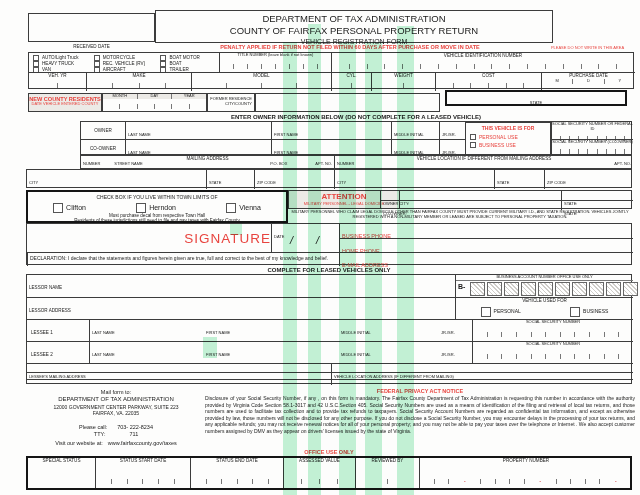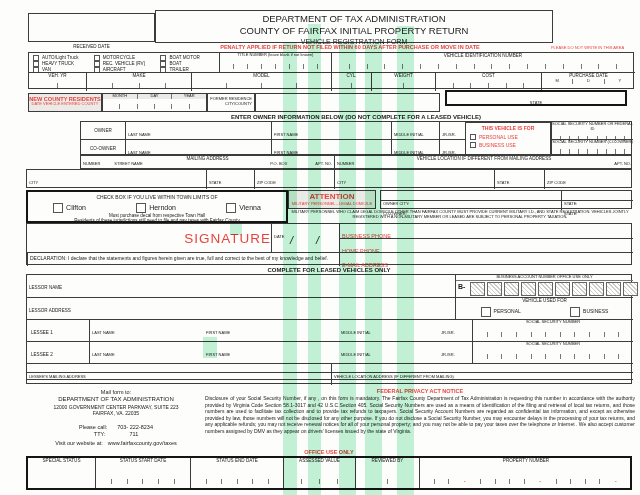--- a/index.html
+++ b/index.html
@@ -40,21 +40,21 @@
 </head>
 <body>
 
 <div class="page">
 
   <div class="abs b" style="left:28px;top:13px;width:127px;height:29px;"></div>
   <div class="abs f45 ctr" style="left:28px;top:44px;width:127px;">RECEIVED DATE</div>
 
   <div class="abs b ctr" style="left:155px;top:10px;width:398px;height:33px;padding-top:2px;">
     <div class="f95">DEPARTMENT OF TAX ADMINISTRATION</div>
-    <div class="f95">COUNTY OF FAIRFAX INITIAL PROPERTY RETURN</div>
+    <div class="f95">COUNTY OF FAIRFAX PERSONAL PROPERTY RETURN</div>
     <div class="f7">VEHICLE REGISTRATION FORM</div>
   </div>
   <div class="abs red bold f55 ctr" style="left:140px;top:44px;width:420px;">PENALTY APPLIED IF RETURN NOT FILED WITHIN 60 DAYS AFTER PURCHASE OR MOVE IN DATE</div>
   <div class="abs red f4 ctr" style="left:540px;top:46px;width:95px;">PLEASE DO NOT WRITE IN THIS AREA</div>
 
   <div class="abs b" style="left:28px;top:52px;width:606px;height:37px;">
 
     <div class="abs vgrid" style="left:0;top:0;width:190px;height:19px;">
       <div class="cbrow">
           <span class="cb"></span>
@@ -318,21 +318,21 @@
         </span>
       <span class="cbrow">
           <span class="cb cb10"></span>
           <span class="f7">Vienna</span>
         </span>
     </div>
     <div class="f45 ctr">Must purchase decal from respective Town Hall</div>
     <div class="f45 ctr">Residents of these jurisdictions still need to file and pay taxes with Fairfax County</div>
   </div>
 
-  <div class="abs b gray ctr" style="left:288px;top:190px;width:88px;height:19px;padding-top:1px;">
+  <div class="abs b gray ctr" style="left:288px;top:190px;width:112px;height:19px;padding-top:1px;">
     <div class="red bold f8">ATTENTION</div>
     <div class="red f4">MILITARY PERSONNEL - LEGAL DOMICILE</div>
   </div>
   <div class="abs b" style="left:380px;top:190px;width:252px;height:19px;">
     <div class="abs" style="left:0;top:0;width:180px;height:9px;"><span class="f4" style="padding-left:2px;">OWNER CITY:</span></div>
     <div class="abs bl" style="left:180px;top:0;width:72px;height:9px;"><span class="f4" style="padding-left:2px;">STATE:</span></div>
     <div class="abs bt" style="left:0;top:9px;width:180px;height:10px;"><span class="f4" style="padding-left:2px;">CO-OWNER:</span></div>
     <div class="abs bl bt" style="left:180px;top:9px;width:72px;height:10px;"><span class="f4" style="padding-left:2px;">STATE:</span></div>
   </div>
   <div class="abs f4 ctr" style="left:288px;top:210px;width:344px;">MILITARY PERSONNEL WHO CLAIM LEGAL DOMICILE OTHER THAN FAIRFAX COUNTY MUST PROVIDE CURRENT MILITARY I.D., AND STATE REGISTRATION.  VEHICLES JOINTLY REGISTERED WITH A NON-MILITARY MEMBER OR LEASED ARE SUBJECT TO PERSONAL PROPERTY TAXATION.</div>

